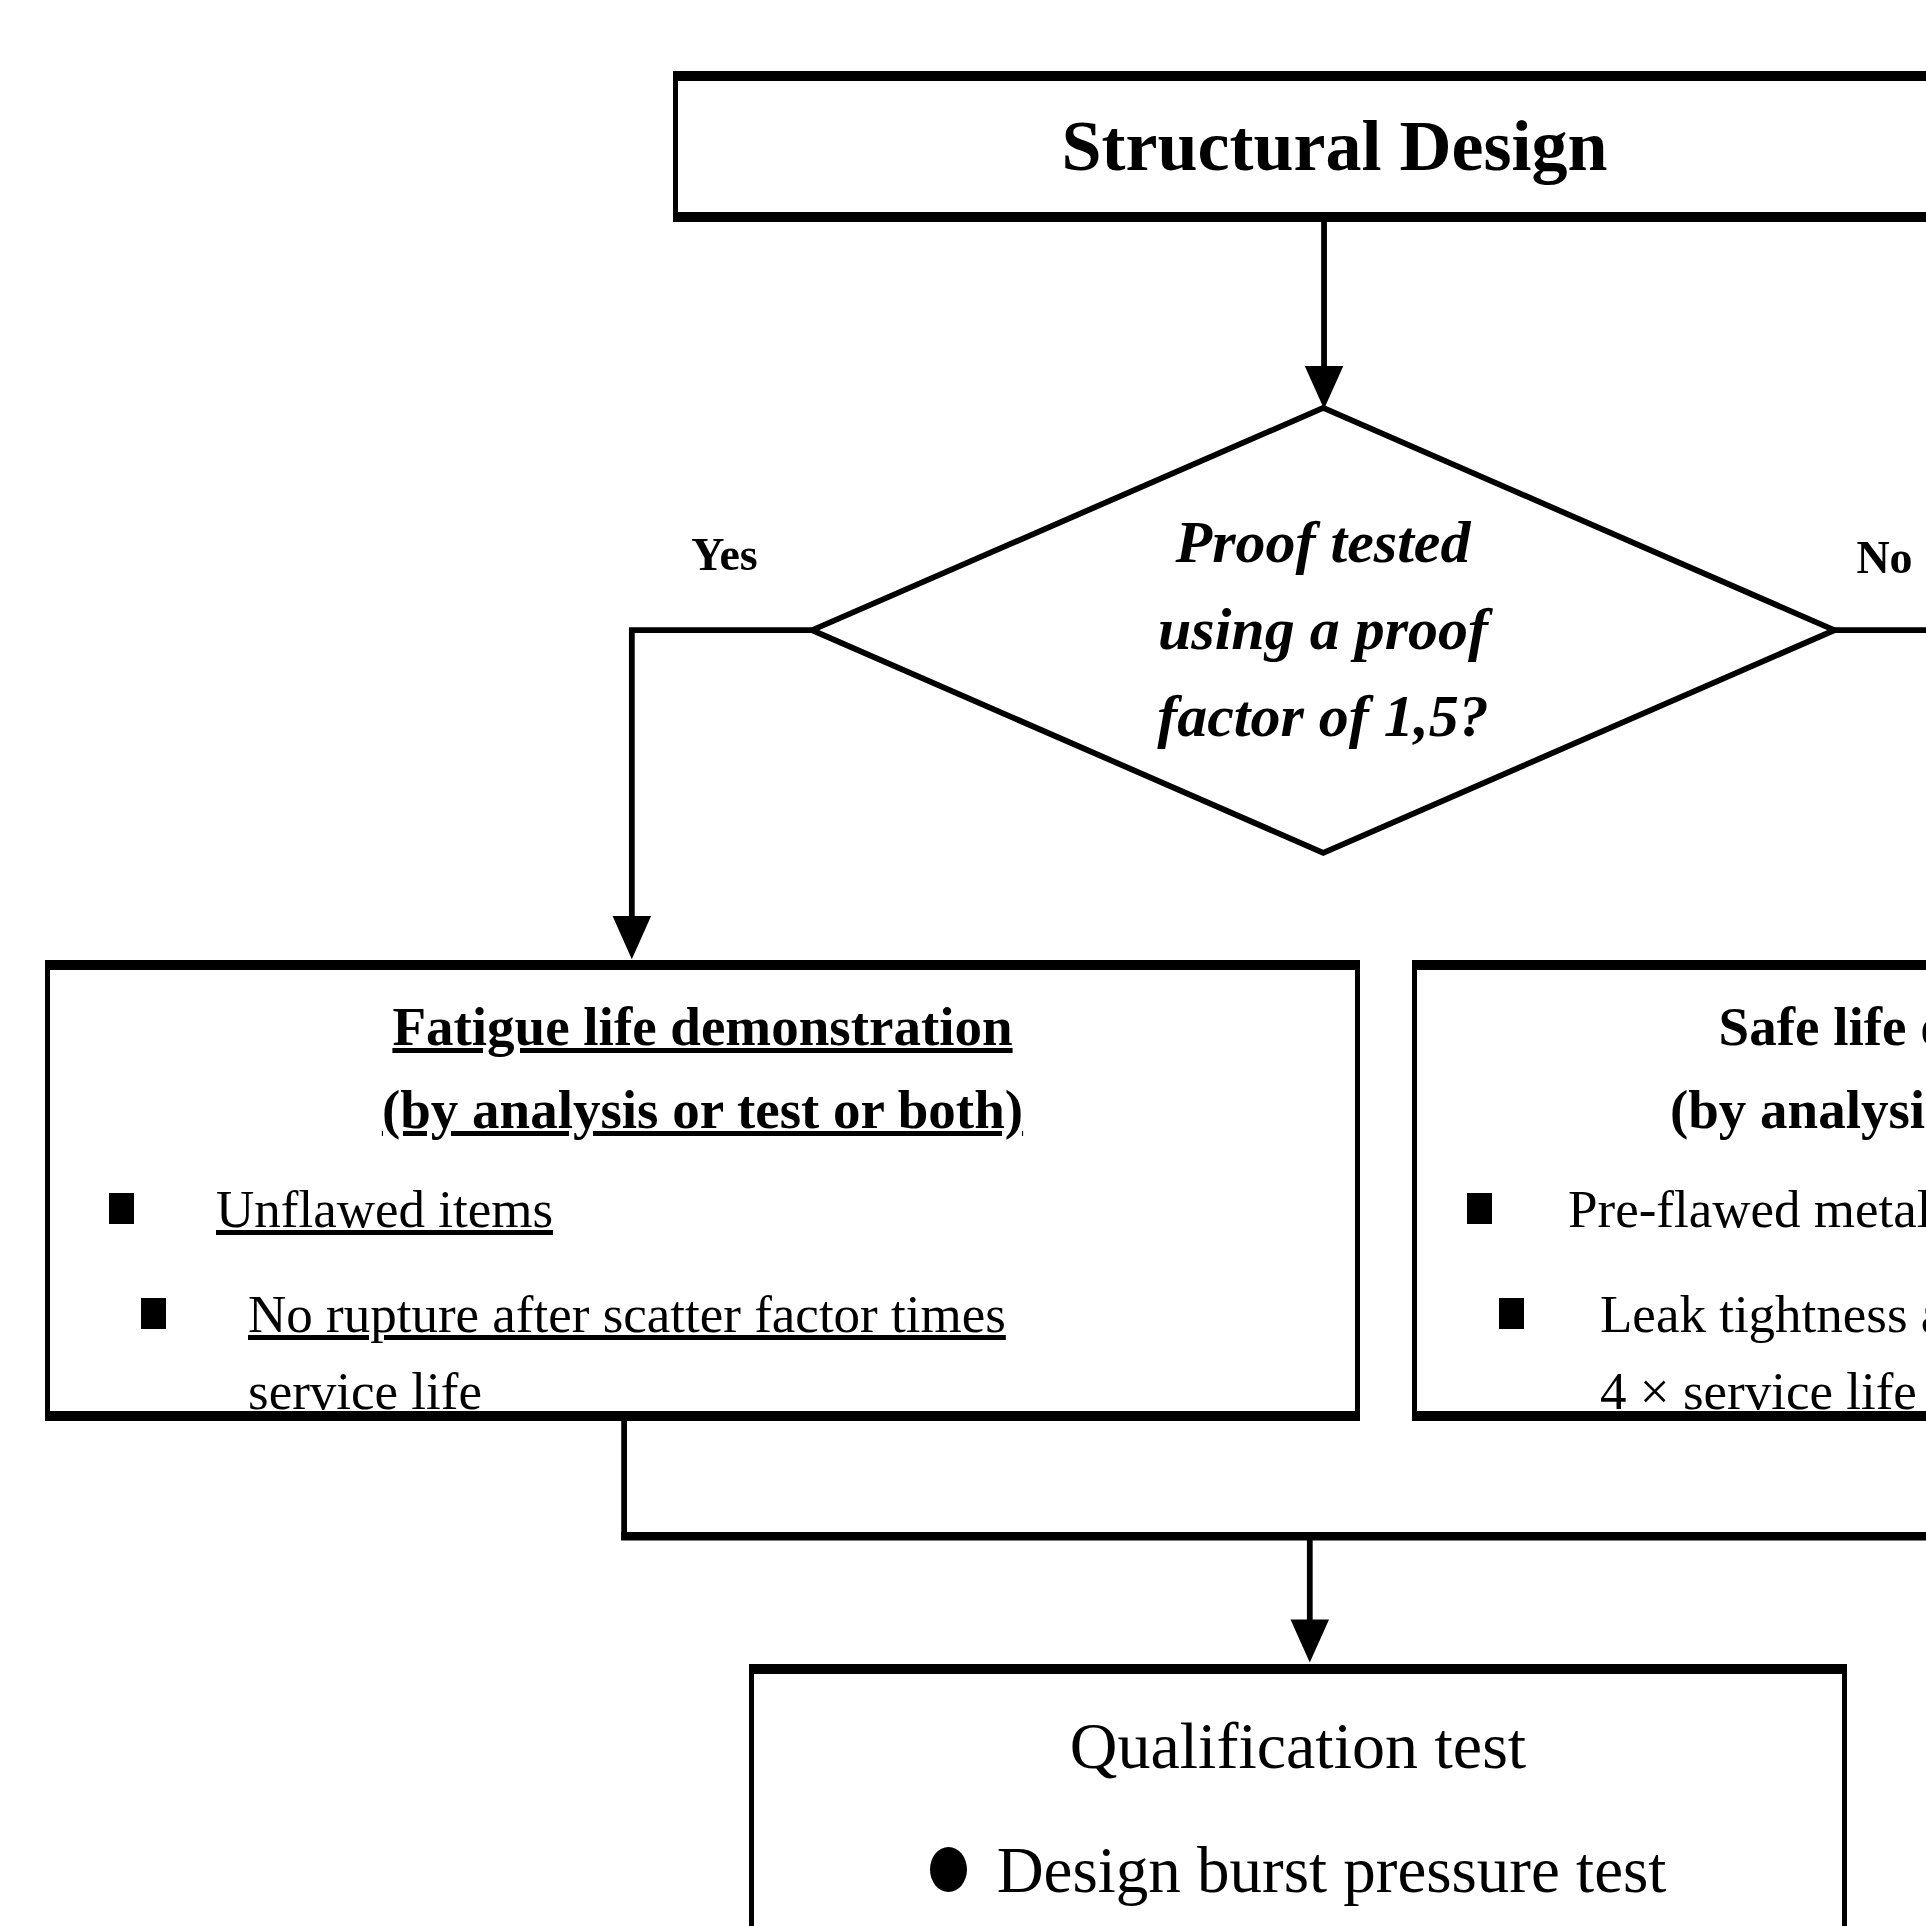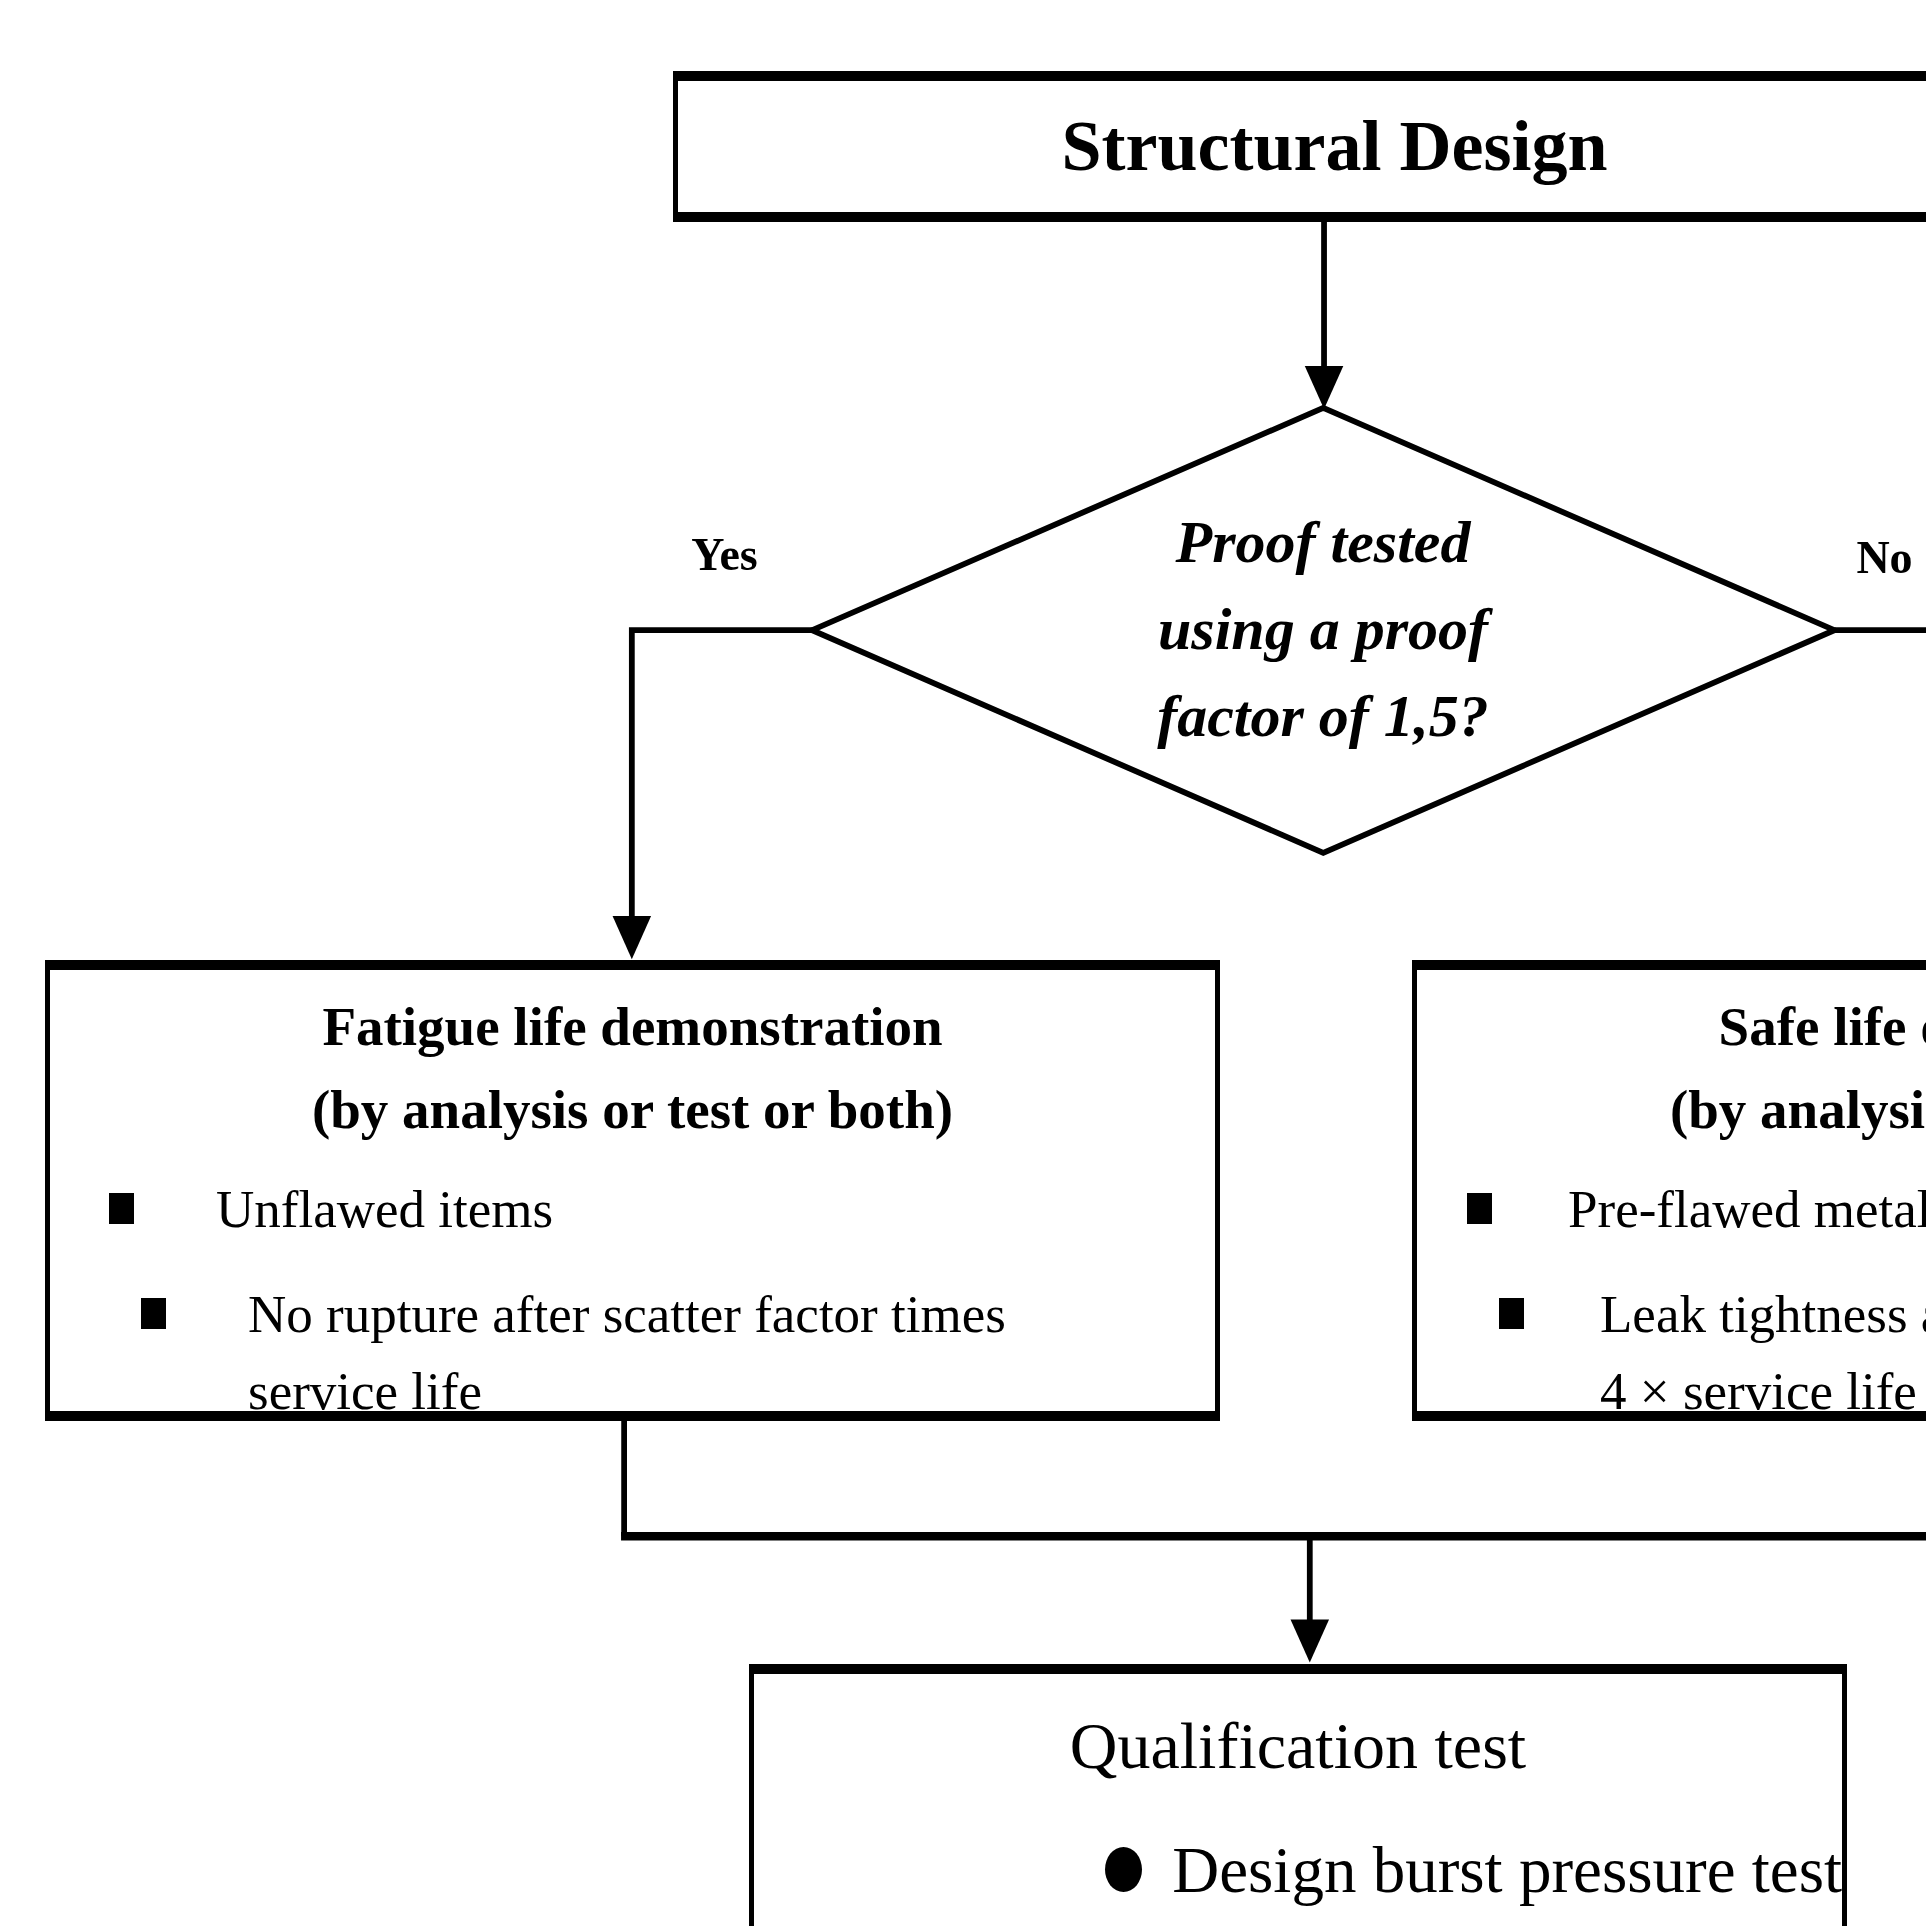--- a/index.html
+++ b/index.html
@@ -86,21 +86,21 @@
   .qual-box { padding-top: 24px; }
   .qual-title {
     font-weight: normal;
     font-size: 66px;
     line-height: 1.45;
     text-align: center;
   }
   .qual-bullet-row {
     display: flex;
     align-items: center;
-    justify-content: flex-end;
+    justify-content: center;
     margin-top: 34px;
   }
   .round-marker {
     flex: 0 0 auto;
     width: 37px; height: 45px;
     border-radius: 50%;
     background: #000000;
     margin-right: 30px;
   }
   .qual-bullet-text {
@@ -141,21 +141,21 @@
     <span class="big-title">Structural Design</span>
   </div>
 
   <div class="diamond-label">Proof tested
 using a proof
 factor of 1,5?</div>
 
   <div class="branch-label yes-label">Yes</div>
   <div class="branch-label no-label">No</div>
 
-  <div class="box left-box side-box-inner" style="left:45px; top:960px; width:1175px; height:461px;">
+  <div class="box left-box side-box-inner" style="left:45px; top:960px; width:1315px; height:461px;text-decoration:underline;">
     <div class="node-title">Fatigue life demonstration
 (by analysis or test or both)</div>
     <div class="bullets">
       <div class="bullet-row">
         <span class="sq-marker"></span>
         <span class="bullet-text">Unflawed items</span>
       </div>
       <div class="bullet-row">
         <span class="sq-marker"></span>
         <span class="bullet-text">No rupture after scatter factor times

